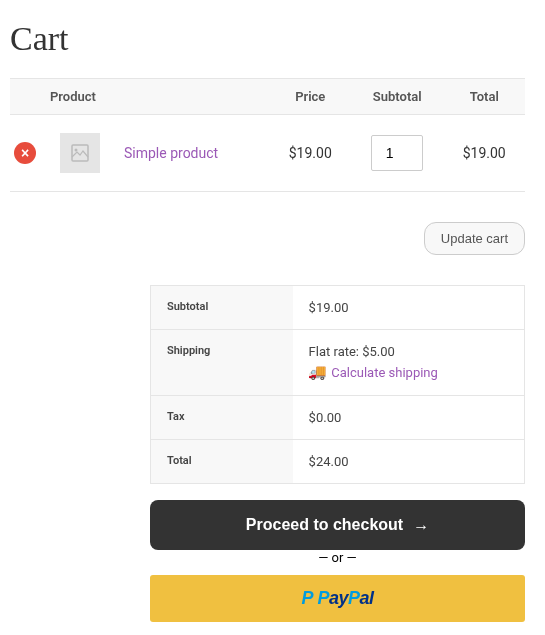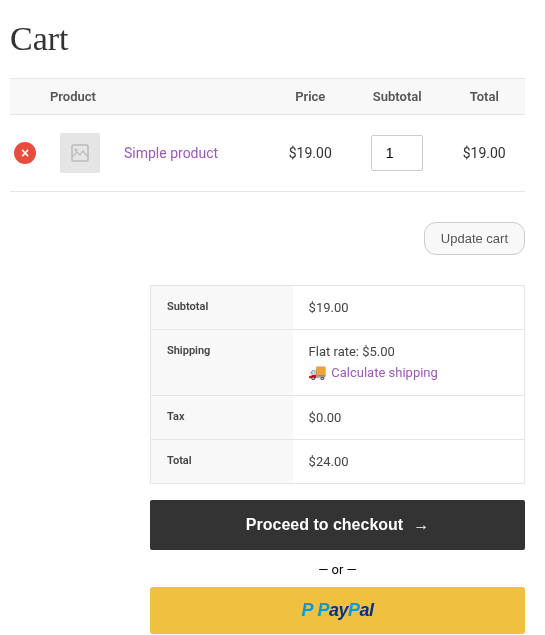--- a/index.html
+++ b/index.html
@@ -172,22 +172,21 @@
       color: #fff;
       border: none;
       padding: 16px 20px;
       font-size: 16px;
       font-weight: 600;
       cursor: pointer;
       display: flex;
       align-items: flex-start;
       justify-content: center;
       gap: 10px;
-      border-radius: 2px;
-      margin-bottom: 12px;
+      border-radius: 8px;
     }
     .or-divider {
       text-align: left;
       color: #000000;
       font-size: 13px;
       margin-bottom: 10px;
     }
     .paypal-btn {
       width: 100%;
       background: #f0c040;

